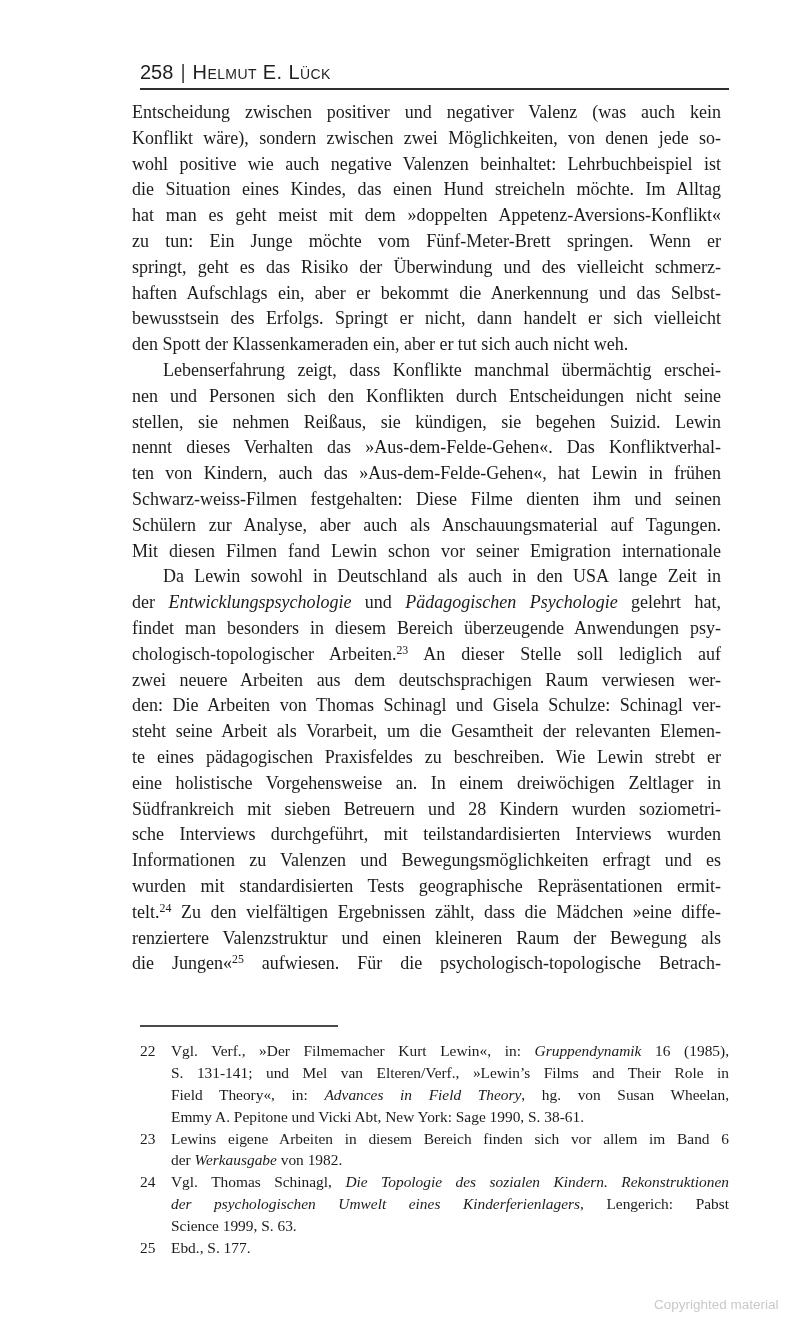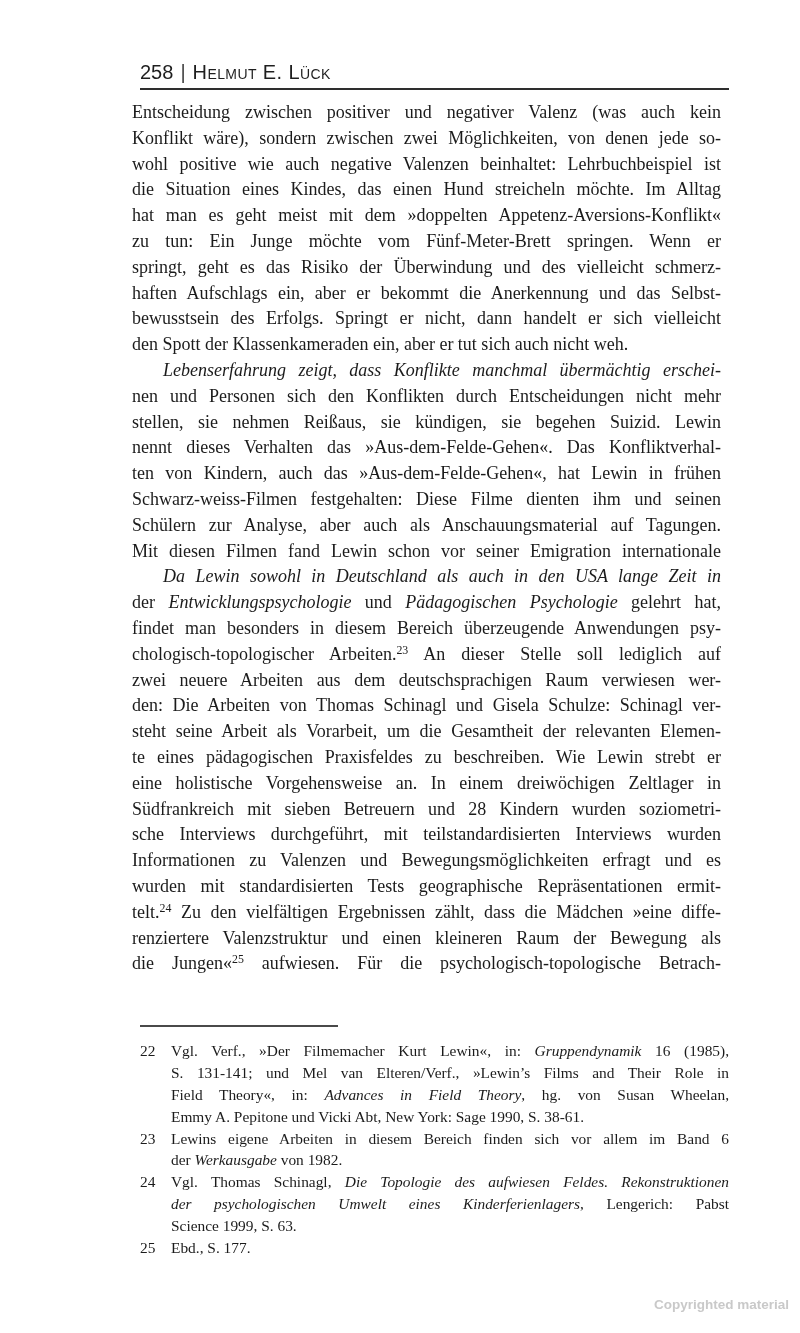--- a/index.html
+++ b/index.html
@@ -58,21 +58,20 @@
   .line {
     height: 25.8px;
     overflow: hidden;
     text-align: justify;
   }
   .line.j {
     text-align-last: justify;
   }
   .line.indent {
     text-indent: 31px;
-    font-style: italic;
   }
   .line sup {
     font-size: 0.66em;
     line-height: 0;
     vertical-align: 0.5em;
     letter-spacing: 0;
   }
   
   .footnote-rule {
     position: absolute;
@@ -105,21 +104,20 @@
   }
   
   .watermark {
     position: absolute;
     left: 618px;
     top: 1297px;
     font-family: "Liberation Sans", sans-serif;
     font-size: 13.5px;
     color: #c9c9c9;
     white-space: nowrap;
-    font-weight: bold;
   }
 </style>
 </head>
 <body>
 
 <div class="page">
 
   <div class="running-head">
     <span>258</span><span class="sep">|</span><span class="author">Helmut E. Lück</span>
   </div>
@@ -131,21 +129,21 @@
       <div class="line j">Konflikt wäre), sondern zwischen zwei Möglichkeiten, von denen jede so-</div>
       <div class="line j">wohl positive wie auch negative Valenzen beinhaltet: Lehrbuchbeispiel ist</div>
       <div class="line j">die Situation eines Kindes, das einen Hund streicheln möchte. Im Alltag</div>
       <div class="line j">hat man es geht meist mit dem »doppelten Appetenz-Aversions-Konflikt«</div>
       <div class="line j">zu tun: Ein Junge möchte vom Fünf-Meter-Brett springen. Wenn er</div>
       <div class="line j">springt, geht es das Risiko der Überwindung und des vielleicht schmerz-</div>
       <div class="line j">haften Aufschlags ein, aber er bekommt die Anerkennung und das Selbst-</div>
       <div class="line j">bewusstsein des Erfolgs. Springt er nicht, dann handelt er sich vielleicht</div>
       <div class="line">den Spott der Klassenkameraden ein, aber er tut sich auch nicht weh.</div>
       <div class="line j indent">Lebenserfahrung zeigt, dass Konflikte manchmal übermächtig erschei-</div>
-      <div class="line j">nen und Personen sich den Konflikten durch Entscheidungen nicht mehr</div>
+      <div class="line j">nen und Personen sich den Konflikten durch Entscheidungen nicht seine</div>
       <div class="line j">stellen, sie nehmen Reißaus, sie kündigen, sie begehen Suizid. Lewin</div>
       <div class="line j">nennt dieses Verhalten das »Aus-dem-Felde-Gehen«. Das Konfliktverhal-</div>
       <div class="line j">ten von Kindern, auch das »Aus-dem-Felde-Gehen«, hat Lewin in frühen</div>
       <div class="line j">Schwarz-weiss-Filmen festgehalten: Diese Filme dienten ihm und seinen</div>
       <div class="line j">Schülern zur Analyse, aber auch als Anschauungsmaterial auf Tagungen.</div>
       <div class="line j">Mit diesen Filmen fand Lewin schon vor seiner Emigration internationale</div>
       <div class="line j indent">Da Lewin sowohl in Deutschland als auch in den USA lange Zeit in</div>
       <div class="line j">der <em>Entwicklungspsychologie</em> und <em>Pädagogischen Psychologie</em> gelehrt hat,</div>
       <div class="line j">findet man besonders in diesem Bereich überzeugende Anwendungen psy-</div>
       <div class="line j">chologisch-topologischer Arbeiten.<sup>23</sup> An dieser Stelle soll lediglich auf</div>
@@ -173,21 +171,21 @@
         <div class="line j">Field Theory«, in: <em>Advances in Field Theory</em>, hg. von Susan Wheelan,</div>
         <div class="line">Emmy A. Pepitone und Vicki Abt, New York: Sage 1990, S. 38-61.</div>
       </div>
       <div class="footnote">
         <span class="fn-num">23</span>
         <div class="line j">Lewins eigene Arbeiten in diesem Bereich finden sich vor allem im Band 6</div>
         <div class="line">der <em>Werkausgabe</em> von 1982.</div>
       </div>
       <div class="footnote">
         <span class="fn-num">24</span>
-        <div class="line j">Vgl. Thomas Schinagl, <em>Die Topologie des aufwiesen Feldes. Rekonstruktionen</em></div>
+        <div class="line j">Vgl. Thomas Schinagl, <em>Die Topologie des sozialen Kindern. Rekonstruktionen</em></div>
         <div class="line j"><em>der psychologischen Umwelt eines Kinderferienlagers</em>, Lengerich: Pabst</div>
         <div class="line">Science 1999, S. 63.</div>
       </div>
       <div class="footnote">
         <span class="fn-num">25</span>
         <div class="line">Ebd., S. 177.</div>
       </div>
     </div>
 
   <div class="watermark">Copyrighted material</div>

